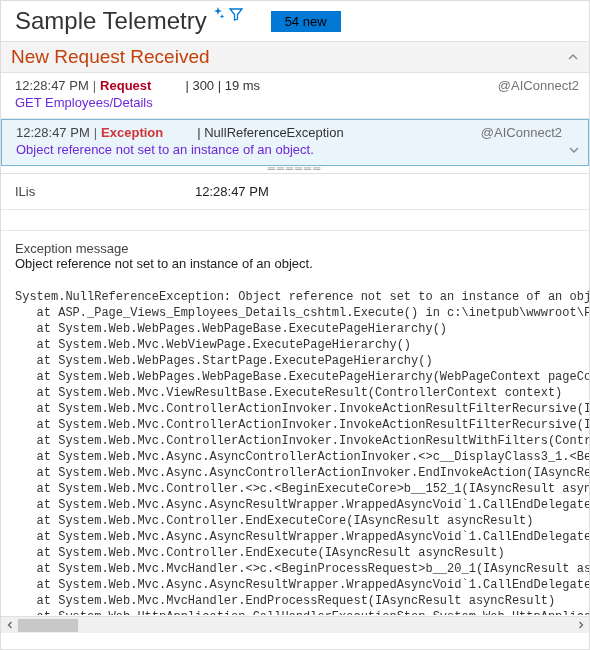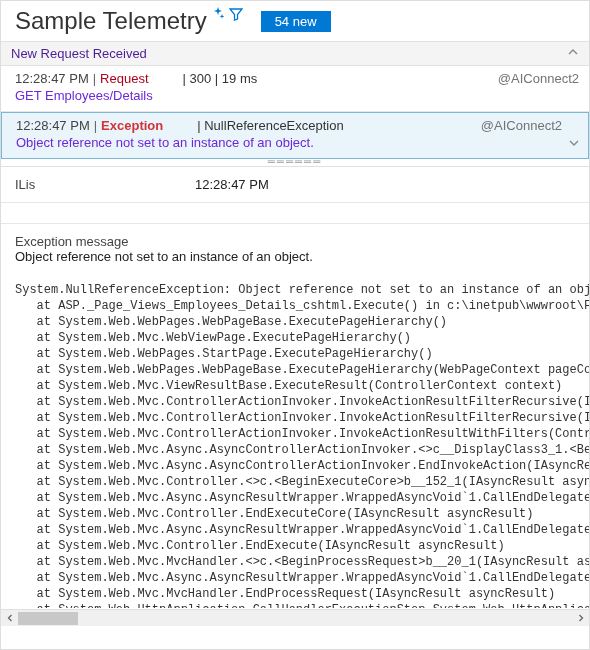--- a/index.html
+++ b/index.html
@@ -23,44 +23,44 @@
   .title-row { display: flex; align-items: flex-start; gap: 4px; }
   .title {
     font-size: 24px;
     font-weight: 400;
     color: #333;
   }
   .sparkle-ico { display:inline-flex; align-items:flex-start; }
   .filter-ico { color:#0078d4; }
   .new-badge {
     background: #0078d4;
-    color: #ffffff;
+    color: #000000;
     font-size: 13px;
     padding: 3px 14px;
-    margin-left: 10px;
+    margin-left: 20px;
   }
   .section-header {
     background: #f4f4f4;
     border-top: 1px solid #e1e1e1;
     border-bottom: 1px solid #e1e1e1;
     padding: 4px 10px;
-    font-size: 13px;
-    color: #4c1d95;
+    font-size: 19px;
+    color: #c2410c;
     display:flex; align-items:center; justify-content:space-between;
   }
   .chev { color:#888; }
   .entry {
     padding: 5px 10px 8px 14px;
     border-bottom: 1px solid #e7e7e7;
     position: relative;
   }
   .entry .row1 { display:flex; align-items:baseline; }
   .time { color:#444; }
   .pipe { color:#666; margin:0 4px; }
-  .etype-req { color:#b00020; font-weight:400; }
+  .etype-req { color:#b00020; font-weight:700; }
   .etype-exc { color:#d13438; font-weight:600; }
   .status { color:#333; margin-left: 34px; }
   .sub { color:#6d28d9; margin-top:2px; }
   .machine { position:absolute; right:10px; top:5px; color:#737373; }
   .entry.selected {
     background:#e9f5fb;
     border:1px solid #7bb7d6;
   }
   .entry.selected .machine { right:26px; }
   .sel-chev { position:absolute; right:8px; bottom:6px; color:#888; }

